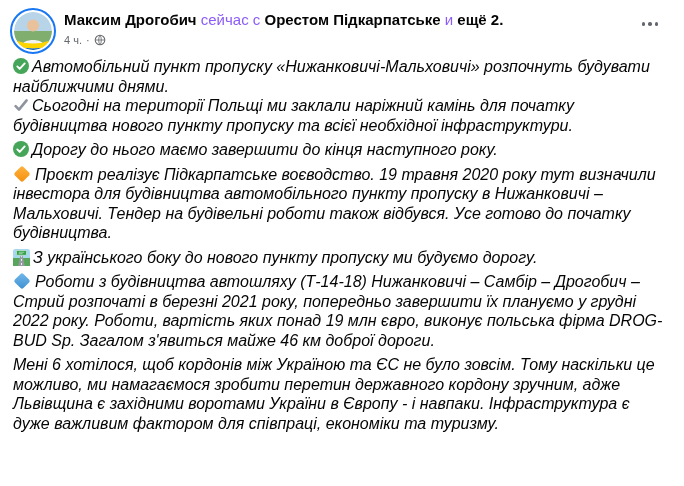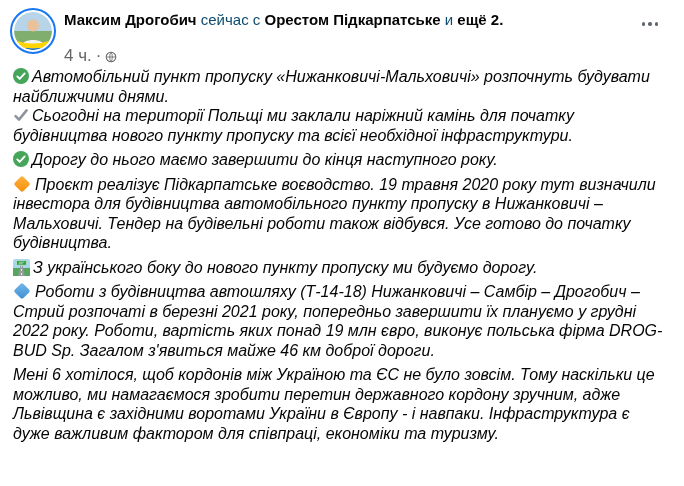--- a/index.html
+++ b/index.html
@@ -15,24 +15,24 @@
   
   .post-header { display:flex; align-items:flex-start; padding:8px 60px 0 10px; }
   .avatar-wrap {
     flex:0 0 auto; width:46px; height:46px; border-radius:50%;
     border:2.5px solid #1877f2; padding:2px; background:#fff; cursor:pointer;
   }
   .avatar-wrap svg { display:block; width:100%; height:100%; border-radius:50%; }
   .header-text { margin-left:8px; padding-top:2px; }
   .header-line1 { font-size:15px; line-height:20px; color:#050505; }
   .strong-link { font-weight:bold; color:#050505; cursor:pointer; }
-  .muted { color:#0c4a6e;text-align:right; }
+  .muted { color:#8b5cf6;text-align:right; }
   .header-line2 {
     display:flex; align-items:center; gap:4px;
-    font-size:17px; line-height:16px; color:#65676b; margin-top:18px;
+    font-size:11px; line-height:16px; color:#65676b; margin-top:2px;
   }
   .globe { width:12px; height:12px; display:inline-block; }
   .menu-btn {
     position:absolute; top:14px; right:22px;
     display:flex; gap:3px; padding:8px 4px; cursor:pointer; align-items:center;
   }
   .menu-btn i { width:3.5px; height:3.5px; border-radius:50%; background:#606770; display:block; }
 
   
   .content { padding:3px 16px 0 13px; font-size:16px; line-height:19.5px; color:#050505; }

